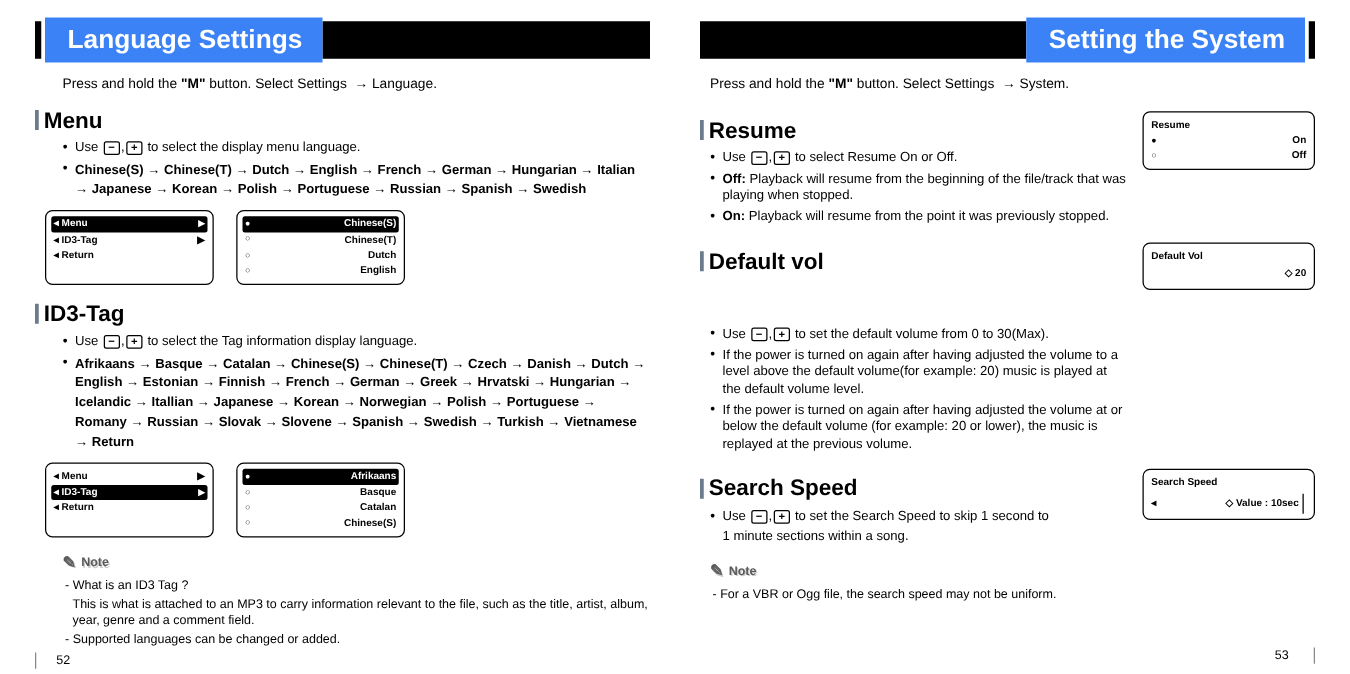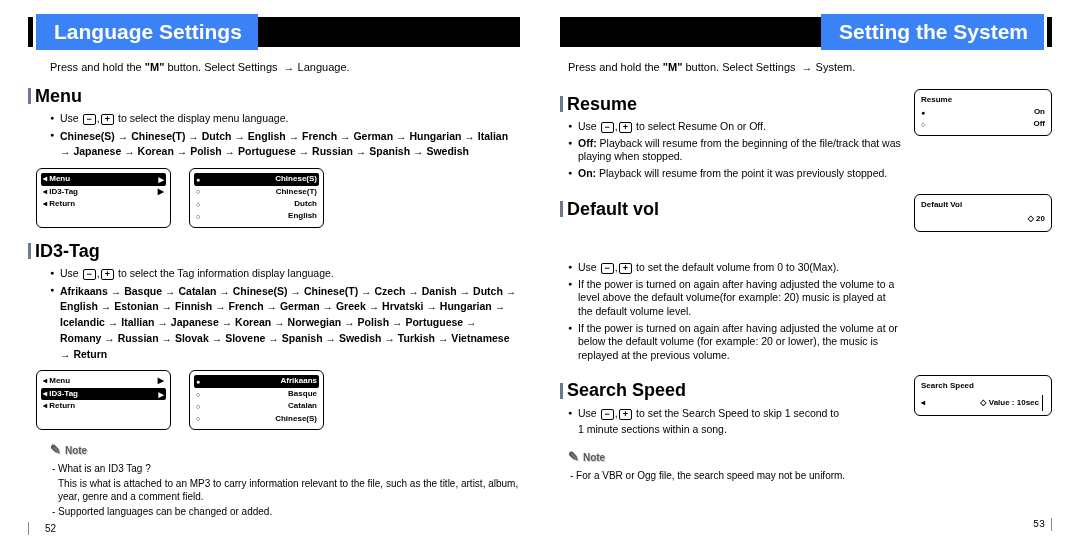--- a/index.html
+++ b/index.html
@@ -118,21 +118,21 @@
     display:flex;
     align-items:center;
     gap:4px;
     text-shadow: 1px 1px 0 #ccc;
   }
   .note-head::before { content:"✎"; font-size:13px; }
   .note-body { font-size: 10px; margin-top:3px; }
   .note-body p { margin: 2px 0 2px 8px; text-indent: -6px;}
 
   .page-num-left { position:absolute; bottom:4px; left:28px; font-size:10px; border-left:1px solid #888; padding-left:16px;}
-  .page-num-right { position:absolute; bottom:8px; right:28px; font-size:10px; border-right:1px solid #888; padding-right:6px;font-family:Liberation Mono, monospace;}
+  .page-num-right { position:absolute; bottom:8px; right:28px; font-size:10px; border-right:1px solid #888; padding-right:20px;}
 
   .right-col { display:flex; gap:12px; align-items:flex-start; }
   .right-text { flex:1; }
   .right-screen { width:138px; margin-top:4px; }
   .search-line { border-right:1px solid #000; margin:2px 2px 0 0; height:16px; display:flex; justify-content:space-between; align-items:center; font-size:8px; padding-right:3px;}
   .search-line .tri-left::before{content:"◂";}
   .def-vol-line { display:flex; justify-content:space-between; align-items:center; font-size:8px; padding:3px 0;}
 </style>
 </head>
 <body>

